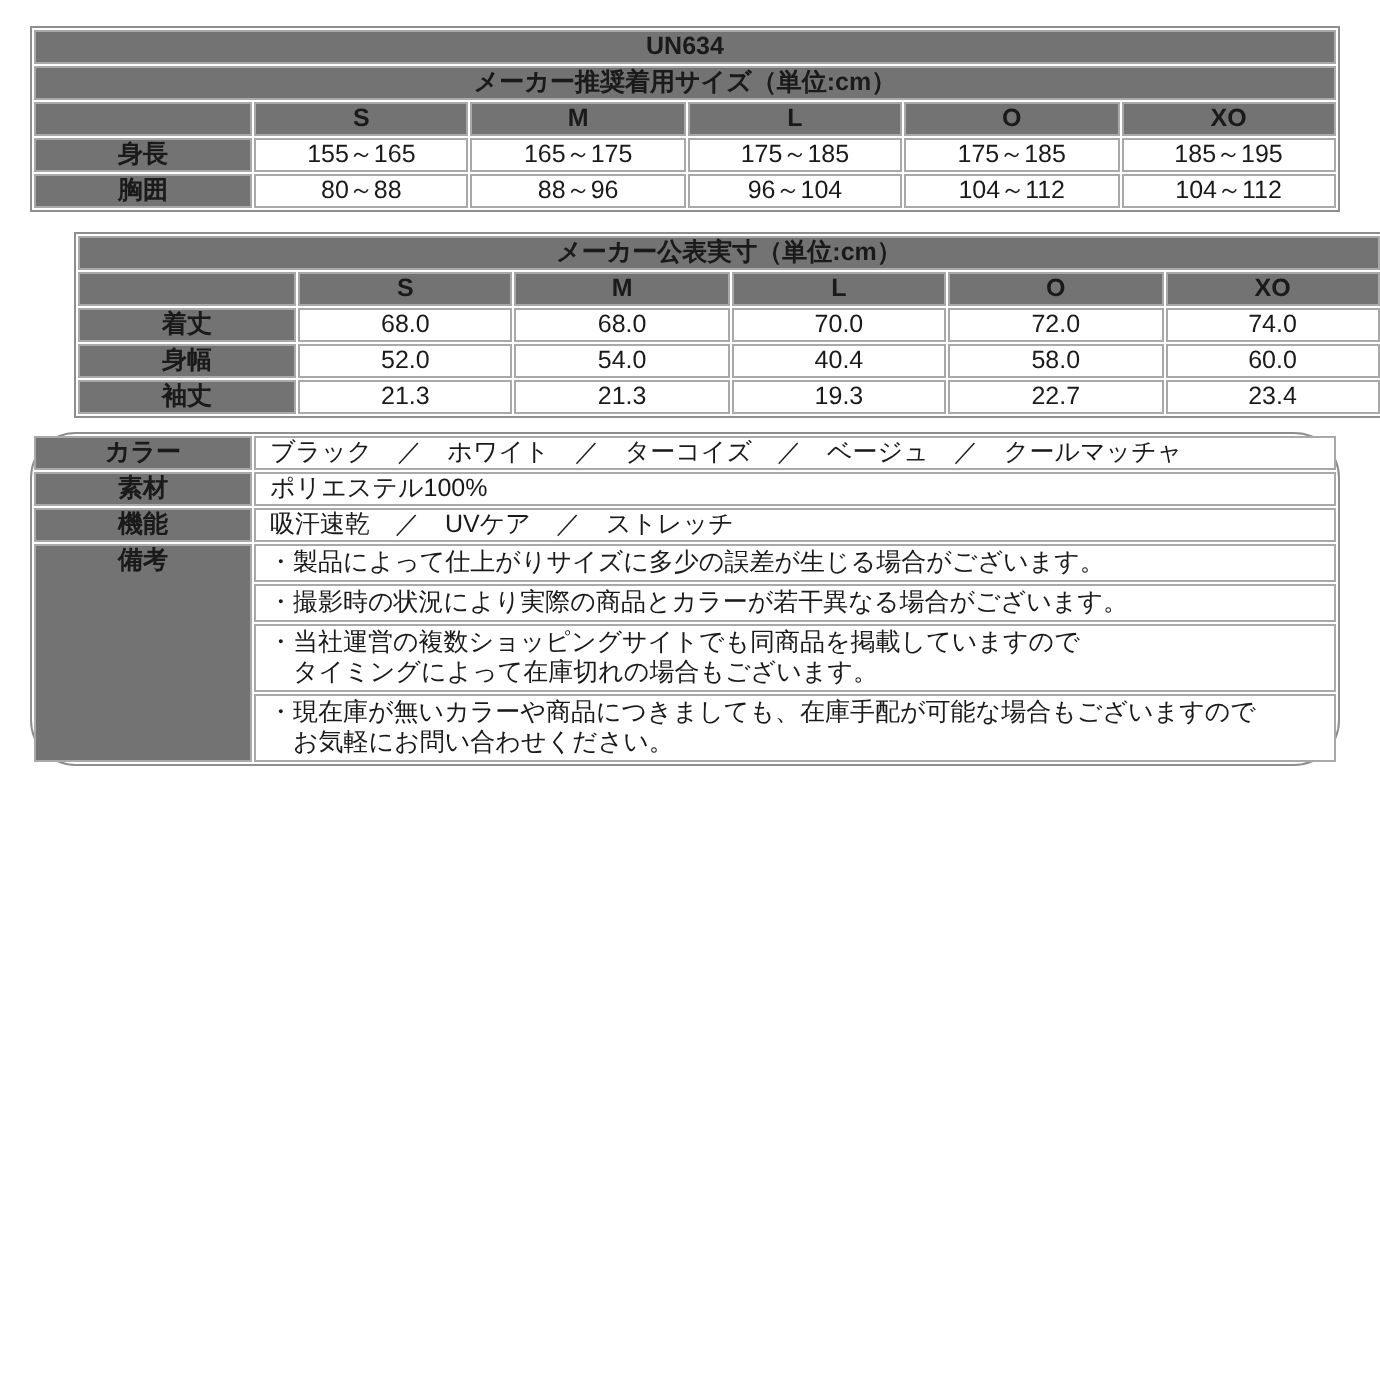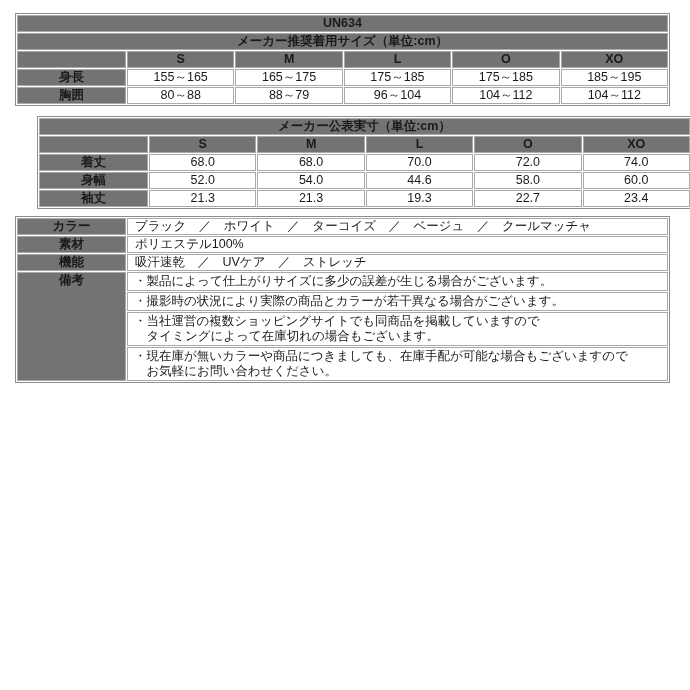--- a/index.html
+++ b/index.html
@@ -36,21 +36,21 @@
     overflow: hidden;
     white-space: nowrap;
     background: #ffffff;
   }
   .t .hd {
     background: #737373;
     font-weight: bold;
   }
   col.c0 { width: 109px; }
   .t2 { margin-top: 10px; margin-left: 22px; }
-  .t3 { margin-top: 7px; }
+  .t3 { margin-top: 7px; border-radius: 23px; }
   .t3 td.val {
     text-align: left;
     padding-left: 7px;
     margin-left: 35px;
   }
   .t3 td.notes {
     text-align: left;
     padding: 1px 4px 1px 6px;
     height: auto;
   }
@@ -94,21 +94,21 @@
           <th class="hd">身長</th>
           <td>155～165</td>
           <td>165～175</td>
           <td>175～185</td>
           <td>175～185</td>
           <td>185～195</td>
         </tr>
         <tr>
           <th class="hd">胸囲</th>
           <td>80～88</td>
-          <td>88～79</td>
+          <td>88～96</td>
           <td>96～104</td>
           <td>104～112</td>
           <td>104～112</td>
         </tr>
       </tbody>
   </table>
 
   <table class="t t2">
     <colgroup>
         <col class="c0">
@@ -137,21 +137,21 @@
           <td>68.0</td>
           <td>68.0</td>
           <td>70.0</td>
           <td>72.0</td>
           <td>74.0</td>
         </tr>
         <tr>
           <th class="hd">身幅</th>
           <td>52.0</td>
           <td>54.0</td>
-          <td>44.6</td>
+          <td>40.4</td>
           <td>58.0</td>
           <td>60.0</td>
         </tr>
         <tr>
           <th class="hd">袖丈</th>
           <td>21.3</td>
           <td>21.3</td>
           <td>19.3</td>
           <td>22.7</td>
           <td>23.4</td>

